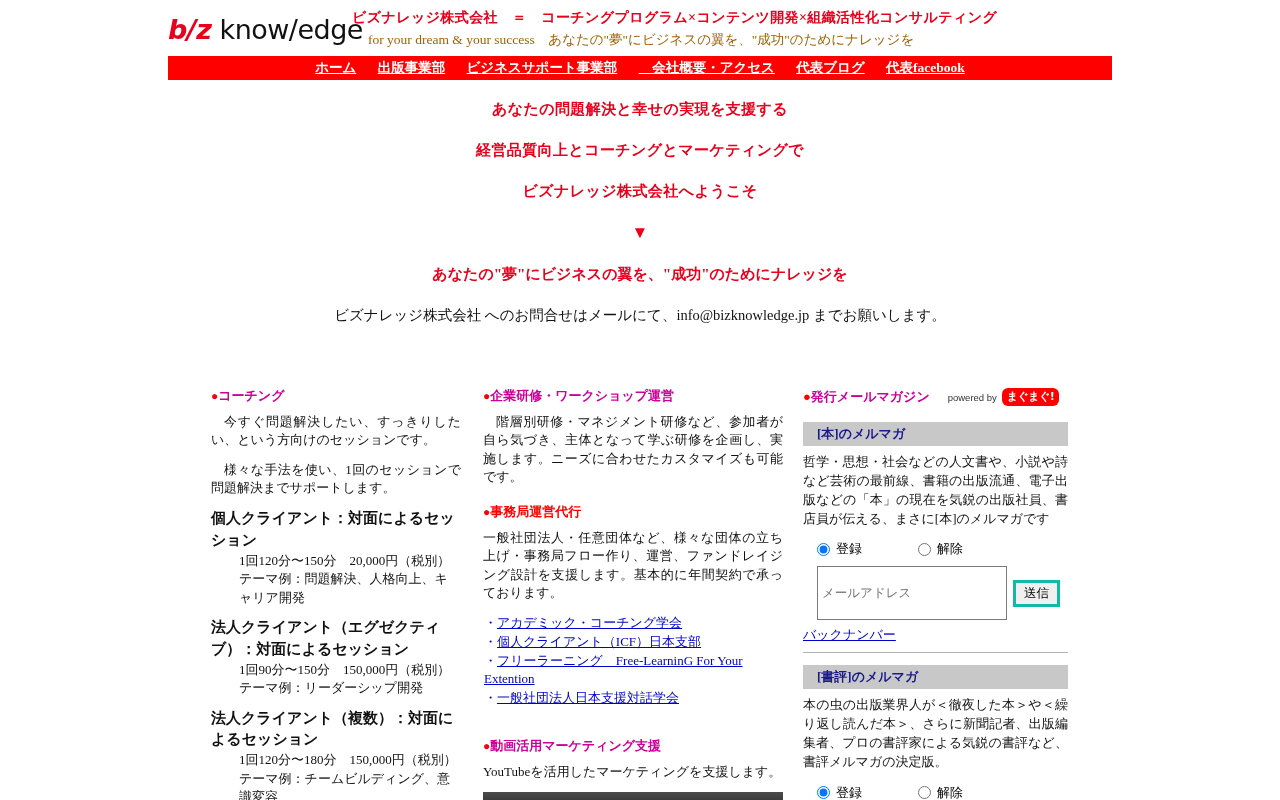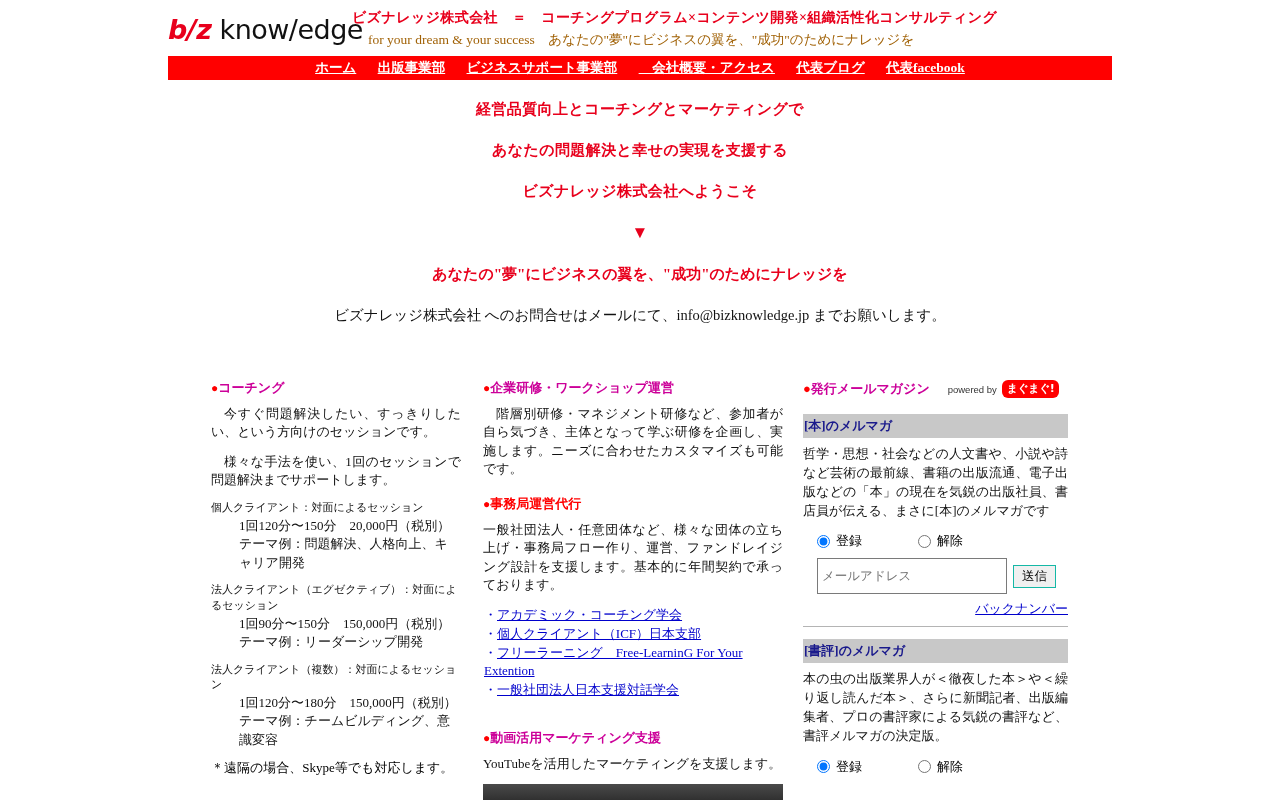--- a/index.html
+++ b/index.html
@@ -102,21 +102,21 @@
     margin-bottom: 22px;
   }
   .intro .contact {
     font-size: 14.5px;
     color: #111111;
   }
 
   
   .cols {
     position: absolute;
-    top: 380px;
+    top: 388px;
     left: 0;
     width: 1280px;
     height: 412px;
   }
   .col {
     position: absolute;
     top: 0;
   }
   .col-a { left: 211px; width: 250px; }
   .col-b { left: 483px; width: 300px; }
@@ -134,22 +134,22 @@
 
   .p {
     font-size: 13px;
     line-height: 1.42;
     color: #111111;
     margin: 0 0 11px 0;
     text-align: justify;
   }
   .p.indent { text-indent: 1em; }
   .sub {
-    font-size: 11px;
-    font-weight: normal;
+    font-size: 15px;
+    font-weight: bold;
     color: #111111;
     margin: 0 0 1px 0;
     line-height: 1.42;
   }
   .detail {
     font-size: 13px;
     color: #111111;
     line-height: 1.42;
     margin: 0 0 10px 0;
     padding-left: 28px;
@@ -197,21 +197,21 @@
     color: #ffffff;
     font-size: 11px;
     font-weight: bold;
     padding: 1px 5px 2px 5px;
     border-radius: 6px;
     font-family: "DejaVu Sans", sans-serif;
     letter-spacing: -0.5px;
   }
   .mmbar {
     background: #c8c8c8;
-    padding: 3px 1px;
+    padding: 3px 14px;
     font-size: 13px;
     font-weight: bold;
     color: #1a1a8c;
     margin-bottom: 7px;
   }
   .mmbar a { color: #1a1a8c; text-decoration: none; }
   .mmbody {
     font-size: 13px;
     line-height: 1.45;
     color: #111111;
@@ -230,35 +230,34 @@
   .formrow {
     display: flex;
     align-items: center;
     padding-left: 14px;
     margin-bottom: 6px;
   }
   .formrow input[type="text"] {
     width: 180px;
     height: 18px;
     font-size: 12.5px;
-    padding: 8px 4px;
+    padding: 17px 4px;
     border: 1px solid #7a7a7a;
     font-family: "Liberation Sans", sans-serif;
   }
   .formrow button {
     margin-left: 6px;
     font-size: 12.5px;
     padding: 2px 8px;
-    border: 1px solid #14b8a6;
+    border: 3px solid #14b8a6;
     background: #f0f0f0;
     font-family: "Liberation Serif", serif;
     cursor: pointer;
   }
   .backlink {
-    text-align: right;
     font-size: 13px;
     margin-bottom: 8px;
   }
   .backlink a { color: #0000cc; }
   .hr {
     border: 0;
     border-top: 1px solid #b4b4b4;
     margin: 0 0 12px 0;
   }
 </style>
@@ -279,22 +278,22 @@
     <a href="#">ホーム</a>
     <a href="#">出版事業部</a>
     <a href="#">ビジネスサポート事業部</a>
     <a href="#">　会社概要・アクセス</a>
     <a href="#">代表ブログ</a>
     <a href="#">代表facebook</a>
   </div>
 </div>
 
 <div class="intro">
+  <div class="line">あなたの問題解決と幸せの実現を支援する</div>
   <div class="line">経営品質向上とコーチングとマーケティングで</div>
-  <div class="line">あなたの問題解決と幸せの実現を支援する</div>
   <div class="line">ビズナレッジ株式会社へようこそ</div>
   <div class="arrow">▼</div>
   <div class="hl">あなたの"夢"にビジネスの翼を、"成功"のためにナレッジを</div>
   <div class="contact">ビズナレッジ株式会社 へのお問合せはメールにて、info@bizknowledge.jp までお願いします。</div>
 </div>
 
 <div class="cols">
 
   <div class="col col-a">
     <div class="secthead">

